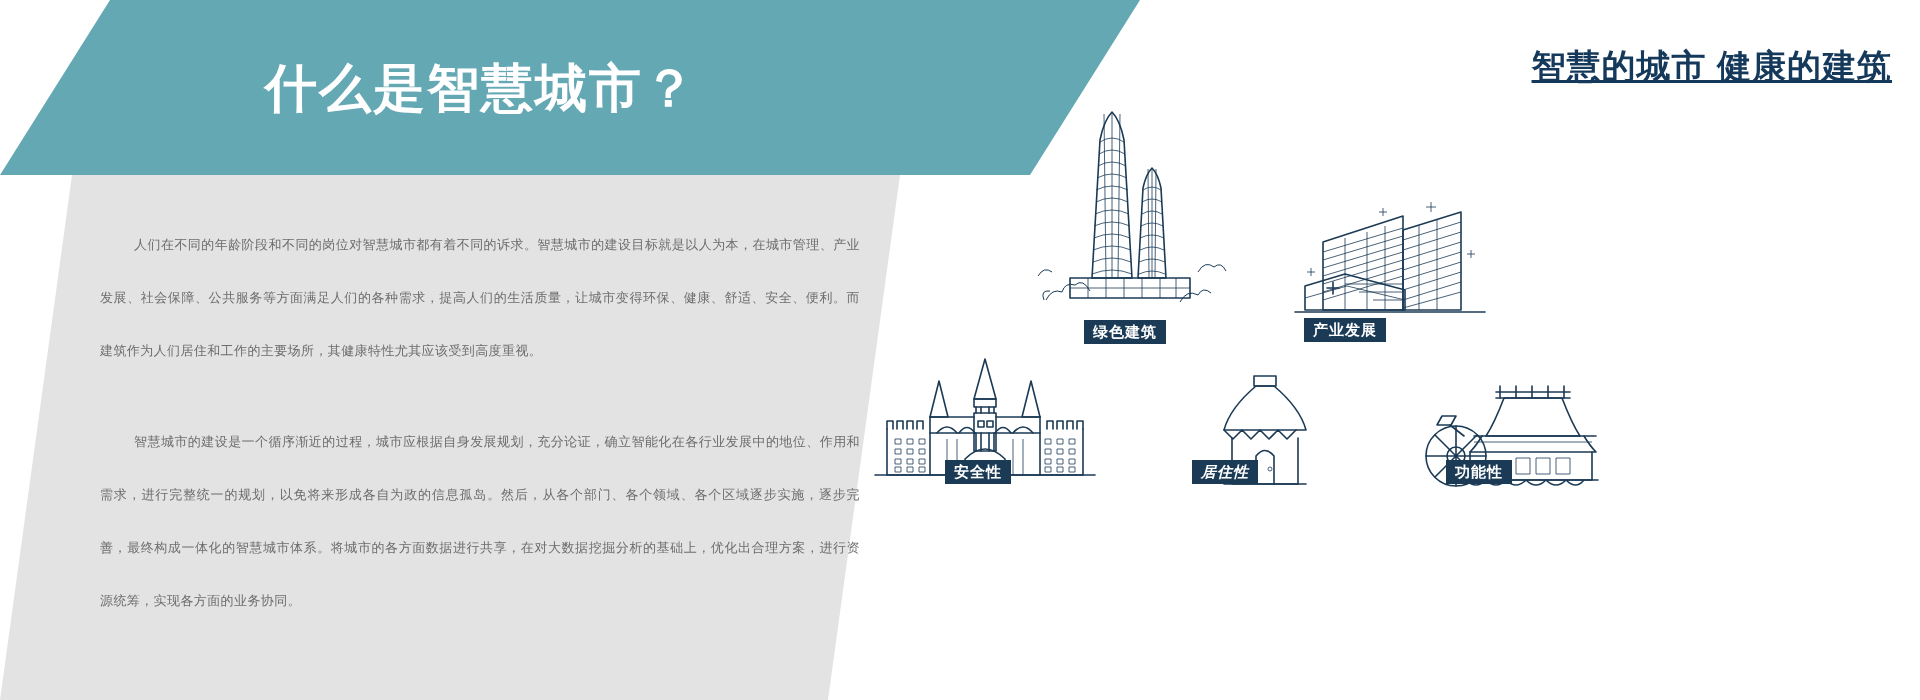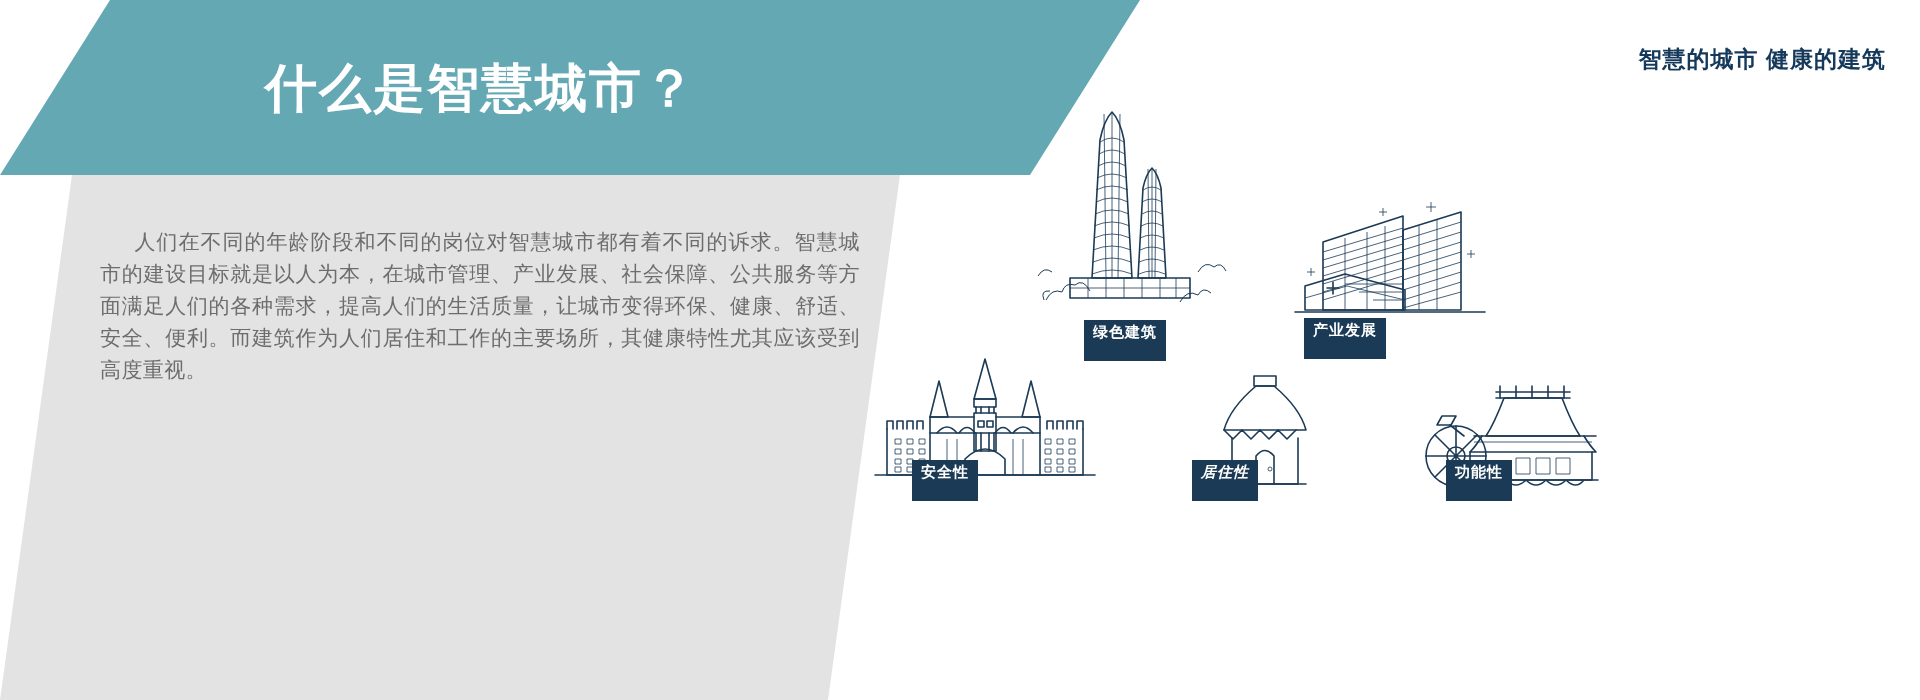--- a/index.html
+++ b/index.html
@@ -24,43 +24,44 @@
     color:#ffffff;
     font-size:52px;
     font-weight:bold;
     letter-spacing:2px;
     line-height:1;
     white-space:nowrap;
   }
 
   
   .kicker{
-    position:absolute;right:34px;top:44px;
+    position:absolute;right:28px;top:44px;
     color:#15395b;
-    font-size:23px;
+    font-size:34px;
     font-weight:bold;
     letter-spacing:1px;
     white-space:nowrap;
+    text-decoration:underline;
   }
 
   
   .body-slab{
     position:absolute;left:0;top:175px;
     width:900px;height:525px;
     background:#e3e3e3;
     clip-path:polygon(72px 0, 900px 0, 828px 525px, 0 525px);
   }
   .body-copy{
     position:absolute;left:100px;top:205px;
     width:760px;
   }
   .para{
     color:#6d6d6d;
-    font-size:21px;
-    line-height:32px;
+    font-size:13px;
+    line-height:53px;
     text-align:justify;
     letter-spacing:0.4px;
   }
   .para + .para{margin-top:38px;}
   .para .indent{display:inline-block;width:34px;}
 
   
   .illus{position:absolute;left:860px;top:90px;width:1060px;height:560px;}
 
   .fig{position:absolute;}
@@ -72,27 +73,27 @@
   .fig-house{left:350px;top:280px;}
   .fig-func{left:560px;top:280px;}
 
   .tag{
     position:absolute;
     background:#1b3a55;
     color:#ffffff;
     font-size:15px;
     font-weight:bold;
     letter-spacing:1px;
-    padding:4px 9px 22px 9px;
+    padding:4px 9px 5px 9px;
     white-space:nowrap;
     line-height:1;
   }
   .tag-green {left:224px;top:230px;}
   .tag-health{left:444px;top:228px;}
-  .tag-safety{left:52px;top:370px;}
+  .tag-safety{left:85px;top:370px;}
   .tag-live  {left:332px;top:370px;font-style:italic;}
   .tag-func  {left:586px;top:370px;}
 
   .ln{fill:none;stroke:#1b3a55;stroke-width:1.6;stroke-linejoin:round;stroke-linecap:round;}
   .ln-thin{fill:none;stroke:#1b3a55;stroke-width:1;}
   .ln-fine{fill:none;stroke:#1b3a55;stroke-width:0.8;}
 </style>
 </head>
 <body>
 
@@ -101,20 +102,21 @@
   <div class="title-banner">
     <div class="title-text">什么是智慧城市？</div>
   </div>
 
   <div class="kicker">智慧的城市  健康的建筑</div>
 
   <div class="body-slab"></div>
 
   <div class="body-copy">
     <p class="para"><span class="indent"></span><span>人们在不同的年龄阶段和不同的岗位对智慧城市都有着不同的诉求。智慧城市的建设目标就是以人为本，在城市管理、产业发展、社会保障、公共服务等方面满足人们的各种需求，提高人们的生活质量，让城市变得环保、健康、舒适、安全、便利。而建筑作为人们居住和工作的主要场所，其健康特性尤其应该受到高度重视。</span></p>
+    <p class="para"><span class="indent"></span><span>智慧城市的建设是一个循序渐近的过程，城市应根据自身发展规划，充分论证，确立智能化在各行业发展中的地位、作用和需求，进行完整统一的规划，以免将来形成各自为政的信息孤岛。然后，从各个部门、各个领域、各个区域逐步实施，逐步完善，最终构成一体化的智慧城市体系。将城市的各方面数据进行共享，在对大数据挖掘分析的基础上，优化出合理方案，进行资源统筹，实现各方面的业务协同。</span></p>
   </div>
 
   <div class="illus">
 
     <div class="fig fig-green">
       <svg width="200" height="215" viewBox="0 0 200 215">
         <g class="ln">
           <path d="M62 178 L70 40 Q74 20 82 12 Q90 20 94 40 L102 178 Z"></path>
           <path d="M108 178 L113 88 Q116 74 122 68 Q128 74 131 88 L136 178 Z"></path>
         </g>

